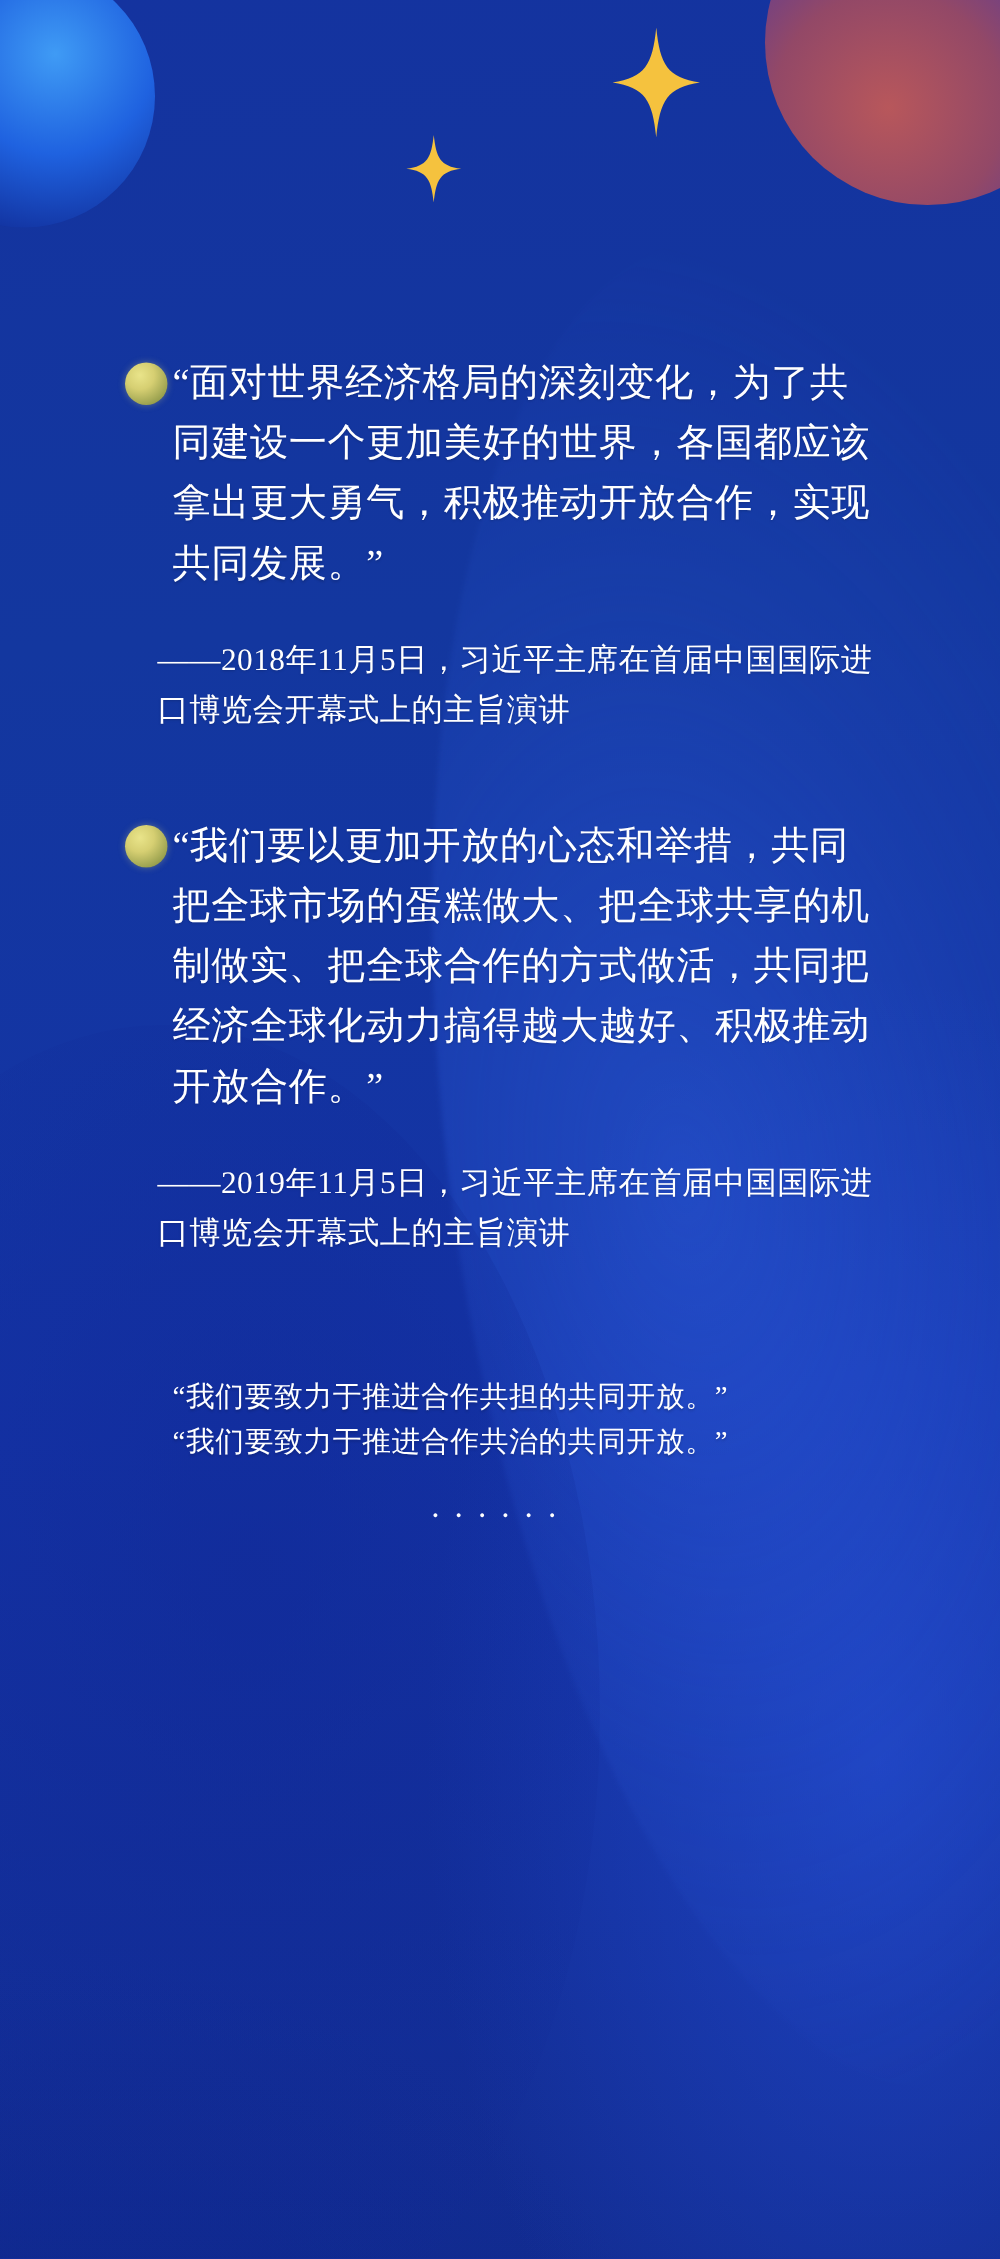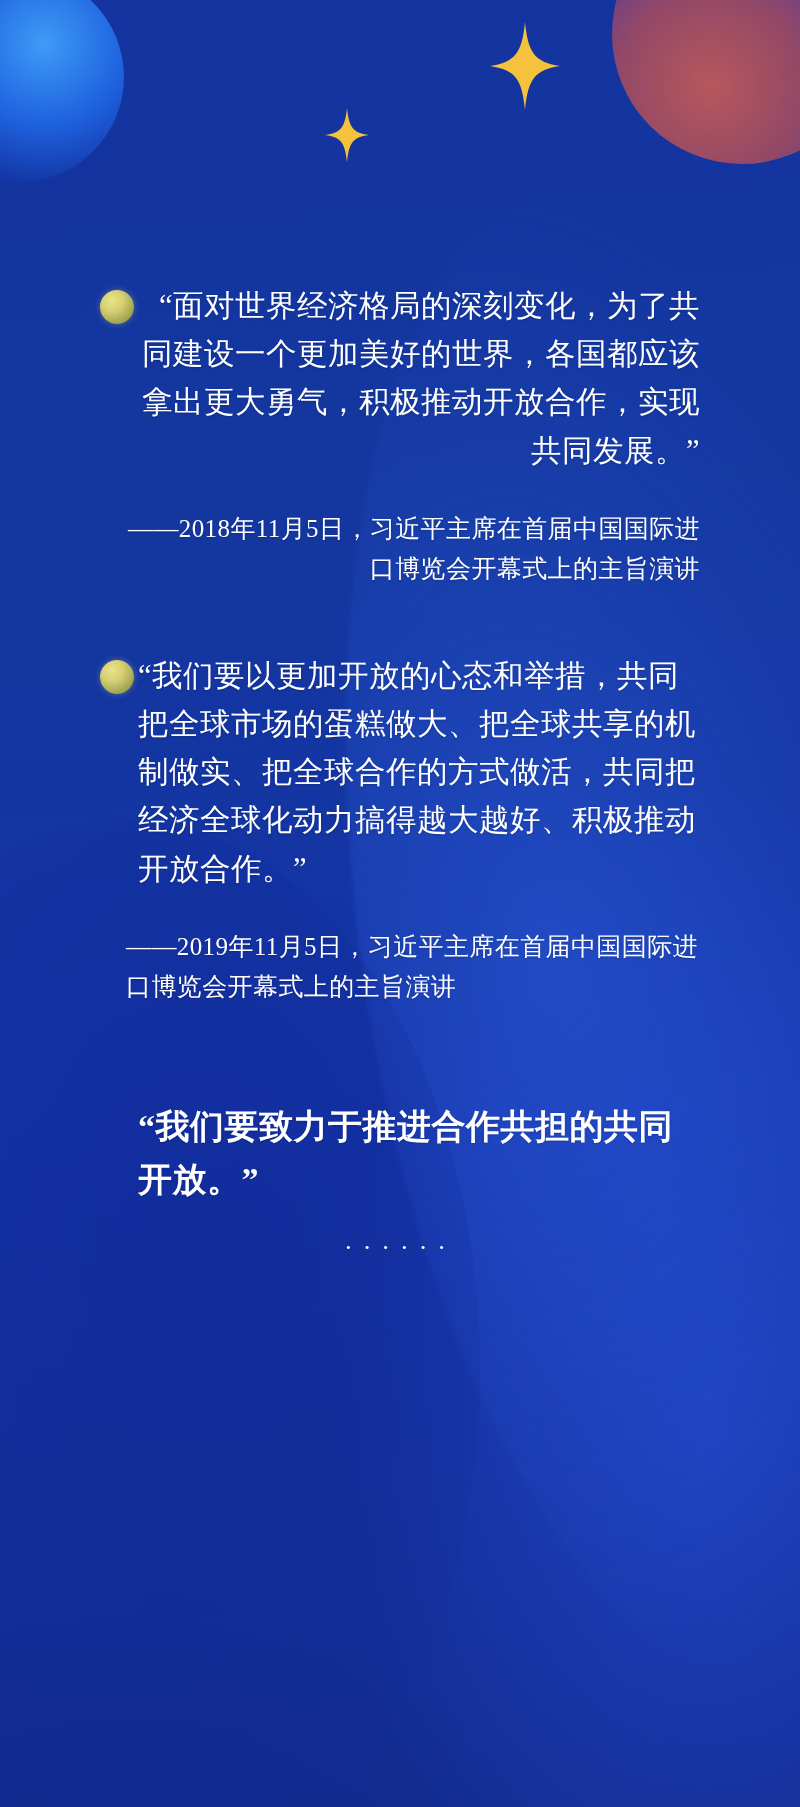--- a/index.html
+++ b/index.html
@@ -111,24 +111,24 @@
     color: #ffffff;
     font-size: 30.5px;
     line-height: 1.58;
     letter-spacing: 0.5px;
     font-weight: 500;
     text-shadow: 0 1px 2px rgba(0,0,0,0.18);
   }
 
   .quote-extra {
     color: #ffffff;
-    font-size: 34px;
+    font-size: 23px;
     line-height: 1.58;
     letter-spacing: 0.5px;
-    font-weight: 700;
+    font-weight: 400;
     padding-left: 38px;
     text-shadow: 0 1px 2px rgba(0,0,0,0.18);
   }
 
   .attribution {
     color: #ffffff;
     font-size: 25px;
     line-height: 1.62;
     letter-spacing: 0.4px;
     padding-left: 26px;
@@ -161,34 +161,35 @@
 
   <div class="star" style="left:325px; top:108px;">
     <svg width="44" height="54" viewBox="0 0 44 54">
       <path d="M22 0 C24 18 27 25 44 27 C27 29 24 36 22 54 C20 36 17 29 0 27 C17 25 20 18 22 0 Z" fill="#f5c23e"></path>
     </svg>
   </div>
 </div>
 
 <div class="content">
 
-  <div class="block" style="margin-top:282px;text-align:right;">
+  <div class="block" style="margin-top:282px;">
     <div class="quote-wrap">
       <div class="bullet"></div>
       <div class="quote-text">“面对世界经济格局的深刻变化，为了共同建设一个更加美好的世界，各国都应该拿出更大勇气，积极推动开放合作，实现共同发展。”</div>
     </div>
     <div class="attribution">——2018年11月5日，习近平主席在首届中国国际进口博览会开幕式上的主旨演讲</div>
   </div>
 
   <div class="block" style="margin-top:62px;">
     <div class="quote-wrap">
       <div class="bullet"></div>
       <div class="quote-text">“我们要以更加开放的心态和举措，共同把全球市场的蛋糕做大、把全球共享的机制做实、把全球合作的方式做活，共同把经济全球化动力搞得越大越好、积极推动开放合作。”</div>
     </div>
     <div class="attribution">——2019年11月5日，习近平主席在首届中国国际进口博览会开幕式上的主旨演讲</div>
   </div>
 
   <div class="block" style="margin-top:92px;">
     <div class="quote-extra">“我们要致力于推进合作共担的共同开放。”</div>
+    <div class="quote-extra">“我们要致力于推进合作共治的共同开放。”</div>
     <div class="dots">······</div>
   </div>
 
 </div>
 
 </body></html>

